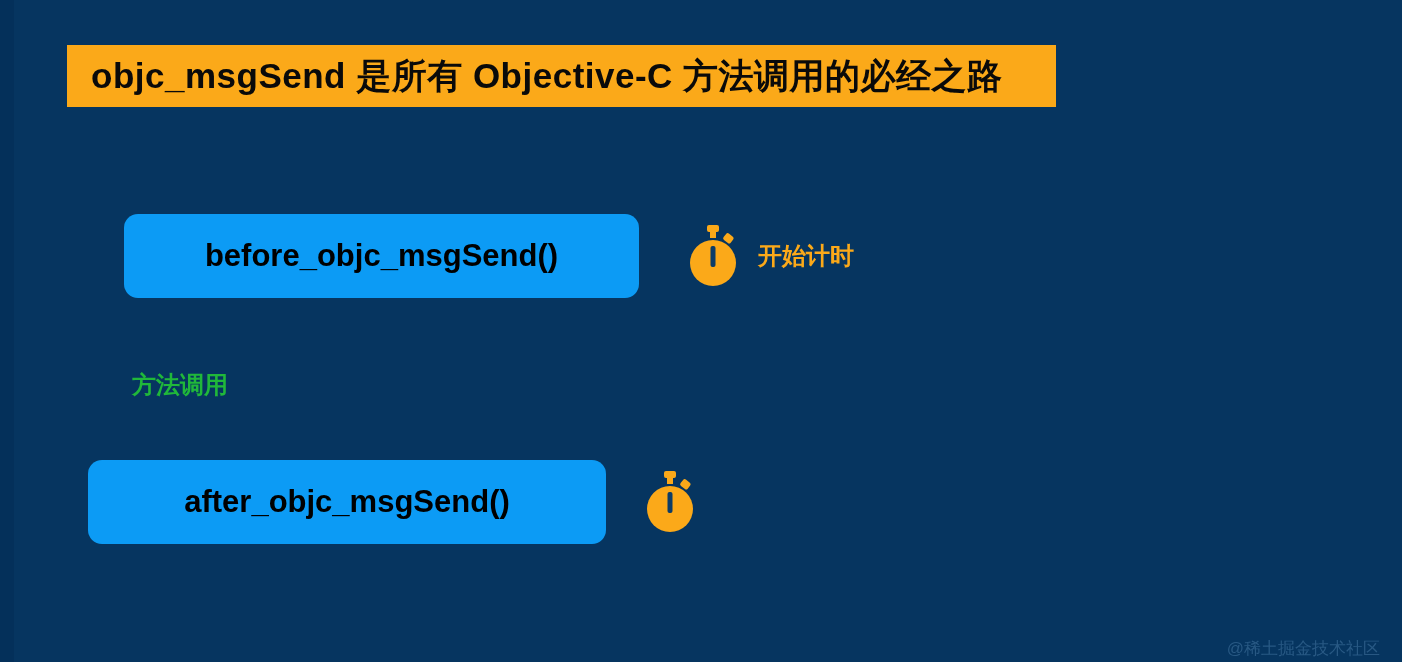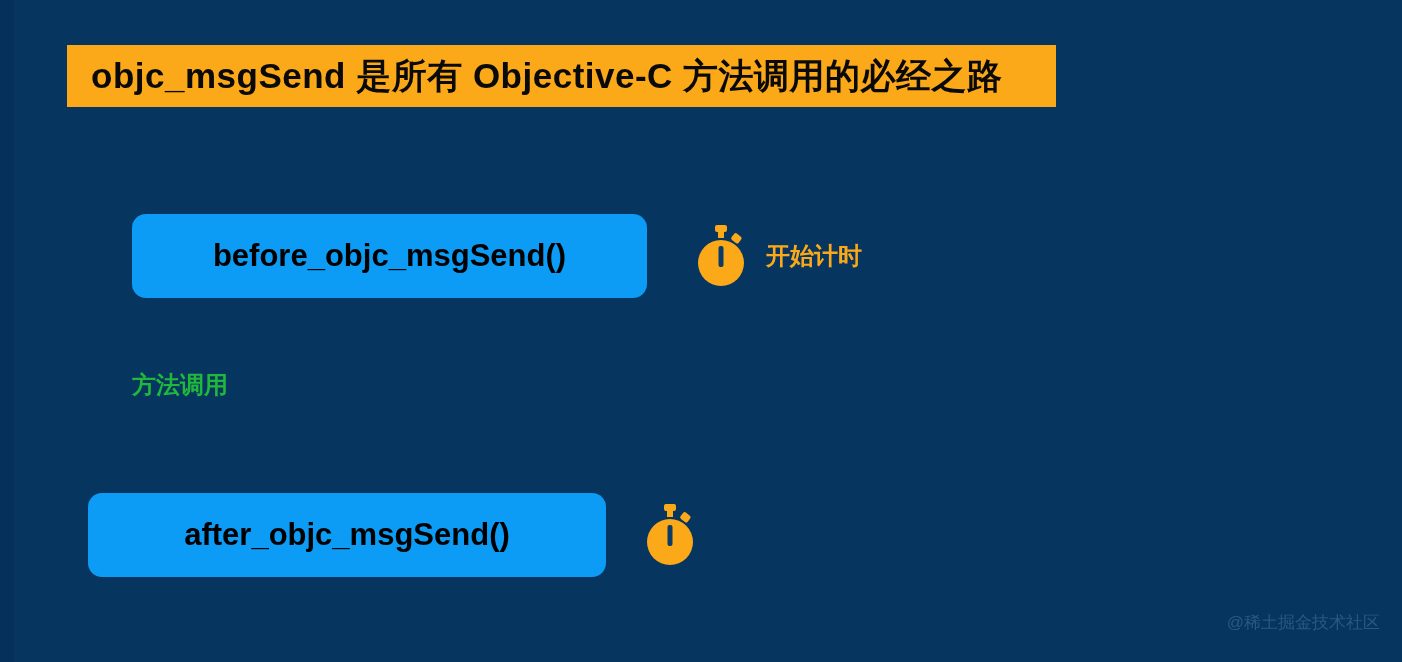--- a/index.html
+++ b/index.html
@@ -50,23 +50,23 @@
     letter-spacing: 0.5px;
     white-space: nowrap;
   }
 
   
   .row {
     position: absolute;
     display: flex;
     align-items: center;
   }
-  .row-1 { left: 12px; top: 214px; padding-left: 32px; }
+  .row-1 { left: 4px; top: 214px; padding-left: 32px; }
   .row-2 { left: 0; top: 343px; }
-  .row-3 { left: 0; top: 493px; }
+  .row-3 { left: 0; top: 460px; }
 
   .call-box {
     background: #0C9BF5;
     border-radius: 14px;
     height: 84px;
     display: flex;
     align-items: center;
     justify-content: center;
     box-sizing: border-box;
   }
@@ -103,21 +103,21 @@
     white-space: nowrap;
     margin-left: 16px;
   }
   .annotation-text.orange { color: #FBA919; }
   .annotation-text.green  { color: #20B83A; margin-left: 8px; }
 
   
   .watermark {
     position: absolute;
     right: 22px;
-    bottom: 28px;
+    bottom: 2px;
     color: #2e5f8a;
     font-size: 17px;
     opacity: 0.85;
     white-space: nowrap;
   }
 </style>
 </head>
 <body>
 
 <div class="left-edge-strip"></div>

